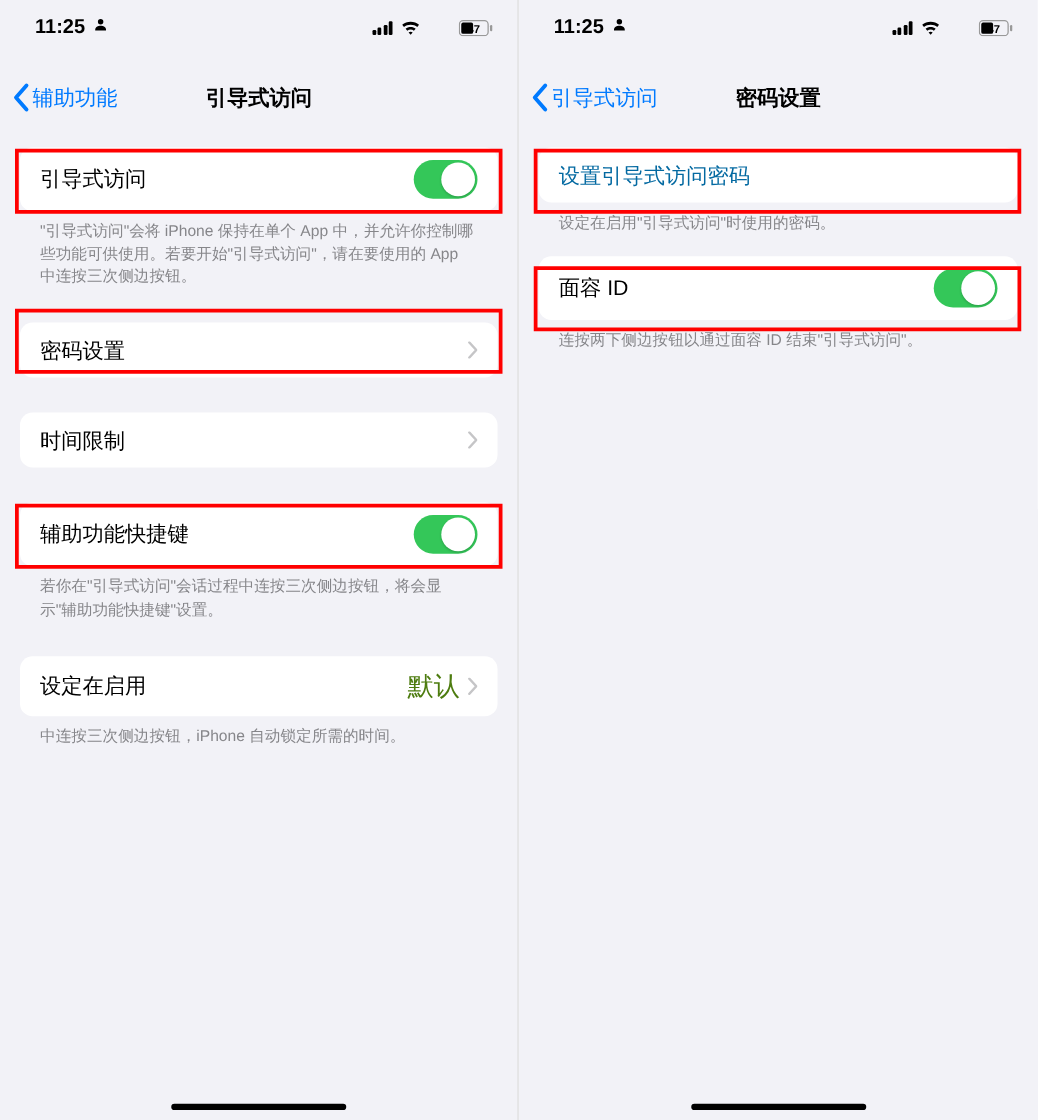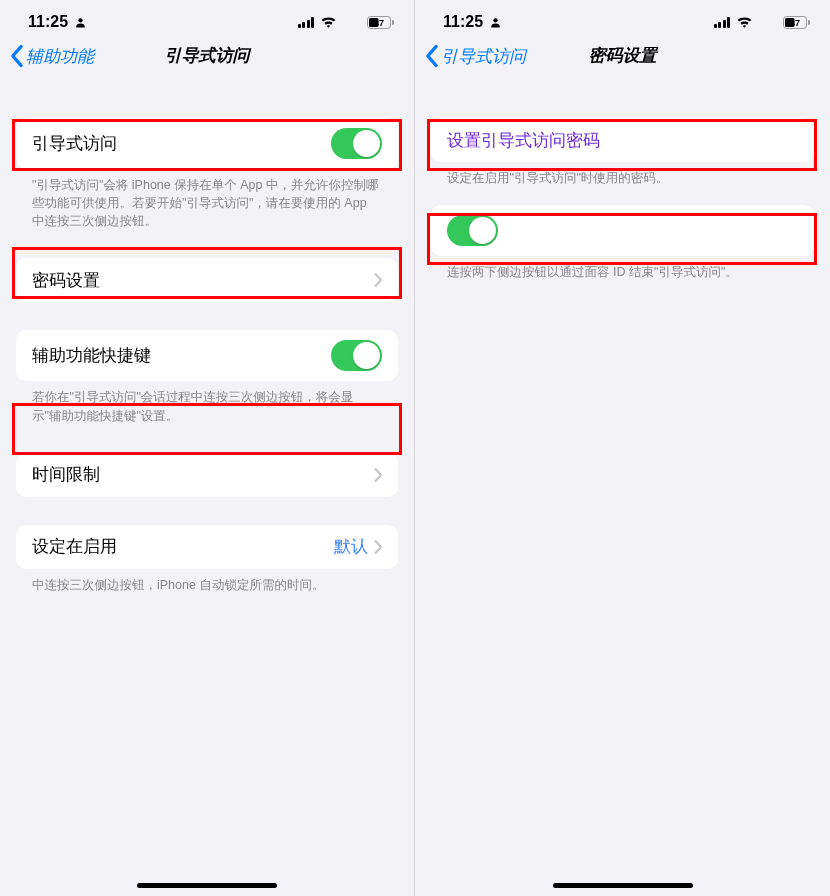--- a/index.html
+++ b/index.html
@@ -28,21 +28,20 @@
     display: flex;
     align-items: center;
     justify-content: space-between;
     padding: 0 20px 0 28px;
     font-size: 16px;
     font-weight: 600;
     color: #000;
   }
   .status .left-grp, .status .right-grp {
     display: flex;
-    align-items: center;
     gap: 6px;
   }
   .signal-bars {
     display: flex;
     align-items: flex-end;
     gap: 1.5px;
     height: 12px;
   }
   .signal-bars span {
     width: 3px;
@@ -60,22 +59,21 @@
     gap: 1px;
     margin-left: 24px;
   }
   .person-icon svg { display:block; }
 
   
   .navbar {
     height: 46px;
     position: relative;
     display: flex;
-    align-items: flex-start;
-    font-style: italic;
+    align-items: flex-end;
   }
   .back-btn {
     display: flex;
     align-items: center;
     color: #007aff;
     font-size: 17px;
     padding-left: 8px;
     cursor: pointer;
   }
   .back-chevron svg { display:block; }
@@ -105,24 +103,24 @@
     min-height: 44px;
     padding: 10px 16px;
     display: flex;
     align-items: center;
     justify-content: space-between;
     font-size: 17px;
     color: #000;
     box-sizing: border-box;
   }
   .row .label { flex: 1; }
-  .row .link-label { color: #6d28d9; }
+  .row .link-label { color: #0369a1; }
   .row .value {
-    color: #3b82f6;
-    font-size: 17px;
+    color: #4d7c0f;
+    font-size: 21px;
     margin-right: 6px;
   }
   .row .chev {
     color: #c5c5c7;
     display: flex;
   }
 
   .footer-text {
     margin: 7px 32px 0 32px;
     font-size: 12.5px;
@@ -241,40 +239,40 @@
               <path d="M1.5 1 7 7l-5.5 6" stroke="#c5c5c7" stroke-width="2" stroke-linecap="round" stroke-linejoin="round"></path>
             </svg>
         </span>
       </div>
     </div>
   </div>
 
   <div class="section-group">
     <div class="row-wrap">
       <div class="row">
-        <span class="label">辅助功能快捷键</span>
-        <span class="toggle">
-            <span class="knob"></span>
-          </span>
-      </div>
-    </div>
-    <div class="footer-text">若你在"引导式访问"会话过程中连按三次侧边按钮，将会显示"辅助功能快捷键"设置。</div>
-  </div>
-
-  <div class="section-group">
-    <div class="row-wrap">
-      <div class="row">
         <span class="label">时间限制</span>
         <span class="chev">
           <svg width="8" height="14" viewBox="0 0 8 14" fill="none">
               <path d="M1.5 1 7 7l-5.5 6" stroke="#c5c5c7" stroke-width="2" stroke-linecap="round" stroke-linejoin="round"></path>
             </svg>
         </span>
       </div>
     </div>
+  </div>
+
+  <div class="section-group">
+    <div class="row-wrap">
+      <div class="row">
+        <span class="label">辅助功能快捷键</span>
+        <span class="toggle">
+            <span class="knob"></span>
+          </span>
+      </div>
+    </div>
+    <div class="footer-text">若你在"引导式访问"会话过程中连按三次侧边按钮，将会显示"辅助功能快捷键"设置。</div>
   </div>
 
   <div class="section-group">
     <div class="row-wrap">
       <div class="row">
         <span class="label">设定在启用</span>
         <span class="value">默认</span>
         <span class="chev">
           <svg width="8" height="14" viewBox="0 0 8 14" fill="none">
               <path d="M1.5 1 7 7l-5.5 6" stroke="#c5c5c7" stroke-width="2" stroke-linecap="round" stroke-linejoin="round"></path>
@@ -344,20 +342,21 @@
       <div class="row">
         <span class="label link-label">设置引导式访问密码</span>
       </div>
     </div>
     <div class="footer-text">设定在启用"引导式访问"时使用的密码。</div>
   </div>
 
   <div class="section-group tight">
     <div class="row-wrap">
       <div class="row">
+        <span class="label">面容 ID</span>
         <span class="toggle">
             <span class="knob"></span>
           </span>
       </div>
     </div>
     <div class="footer-text">连按两下侧边按钮以通过面容 ID 结束"引导式访问"。</div>
   </div>
 
   <div class="hl" style="left:12px; top:119px; width:390px; height:52px;"></div>
   <div class="hl" style="left:12px; top:213px; width:390px; height:52px;"></div>

